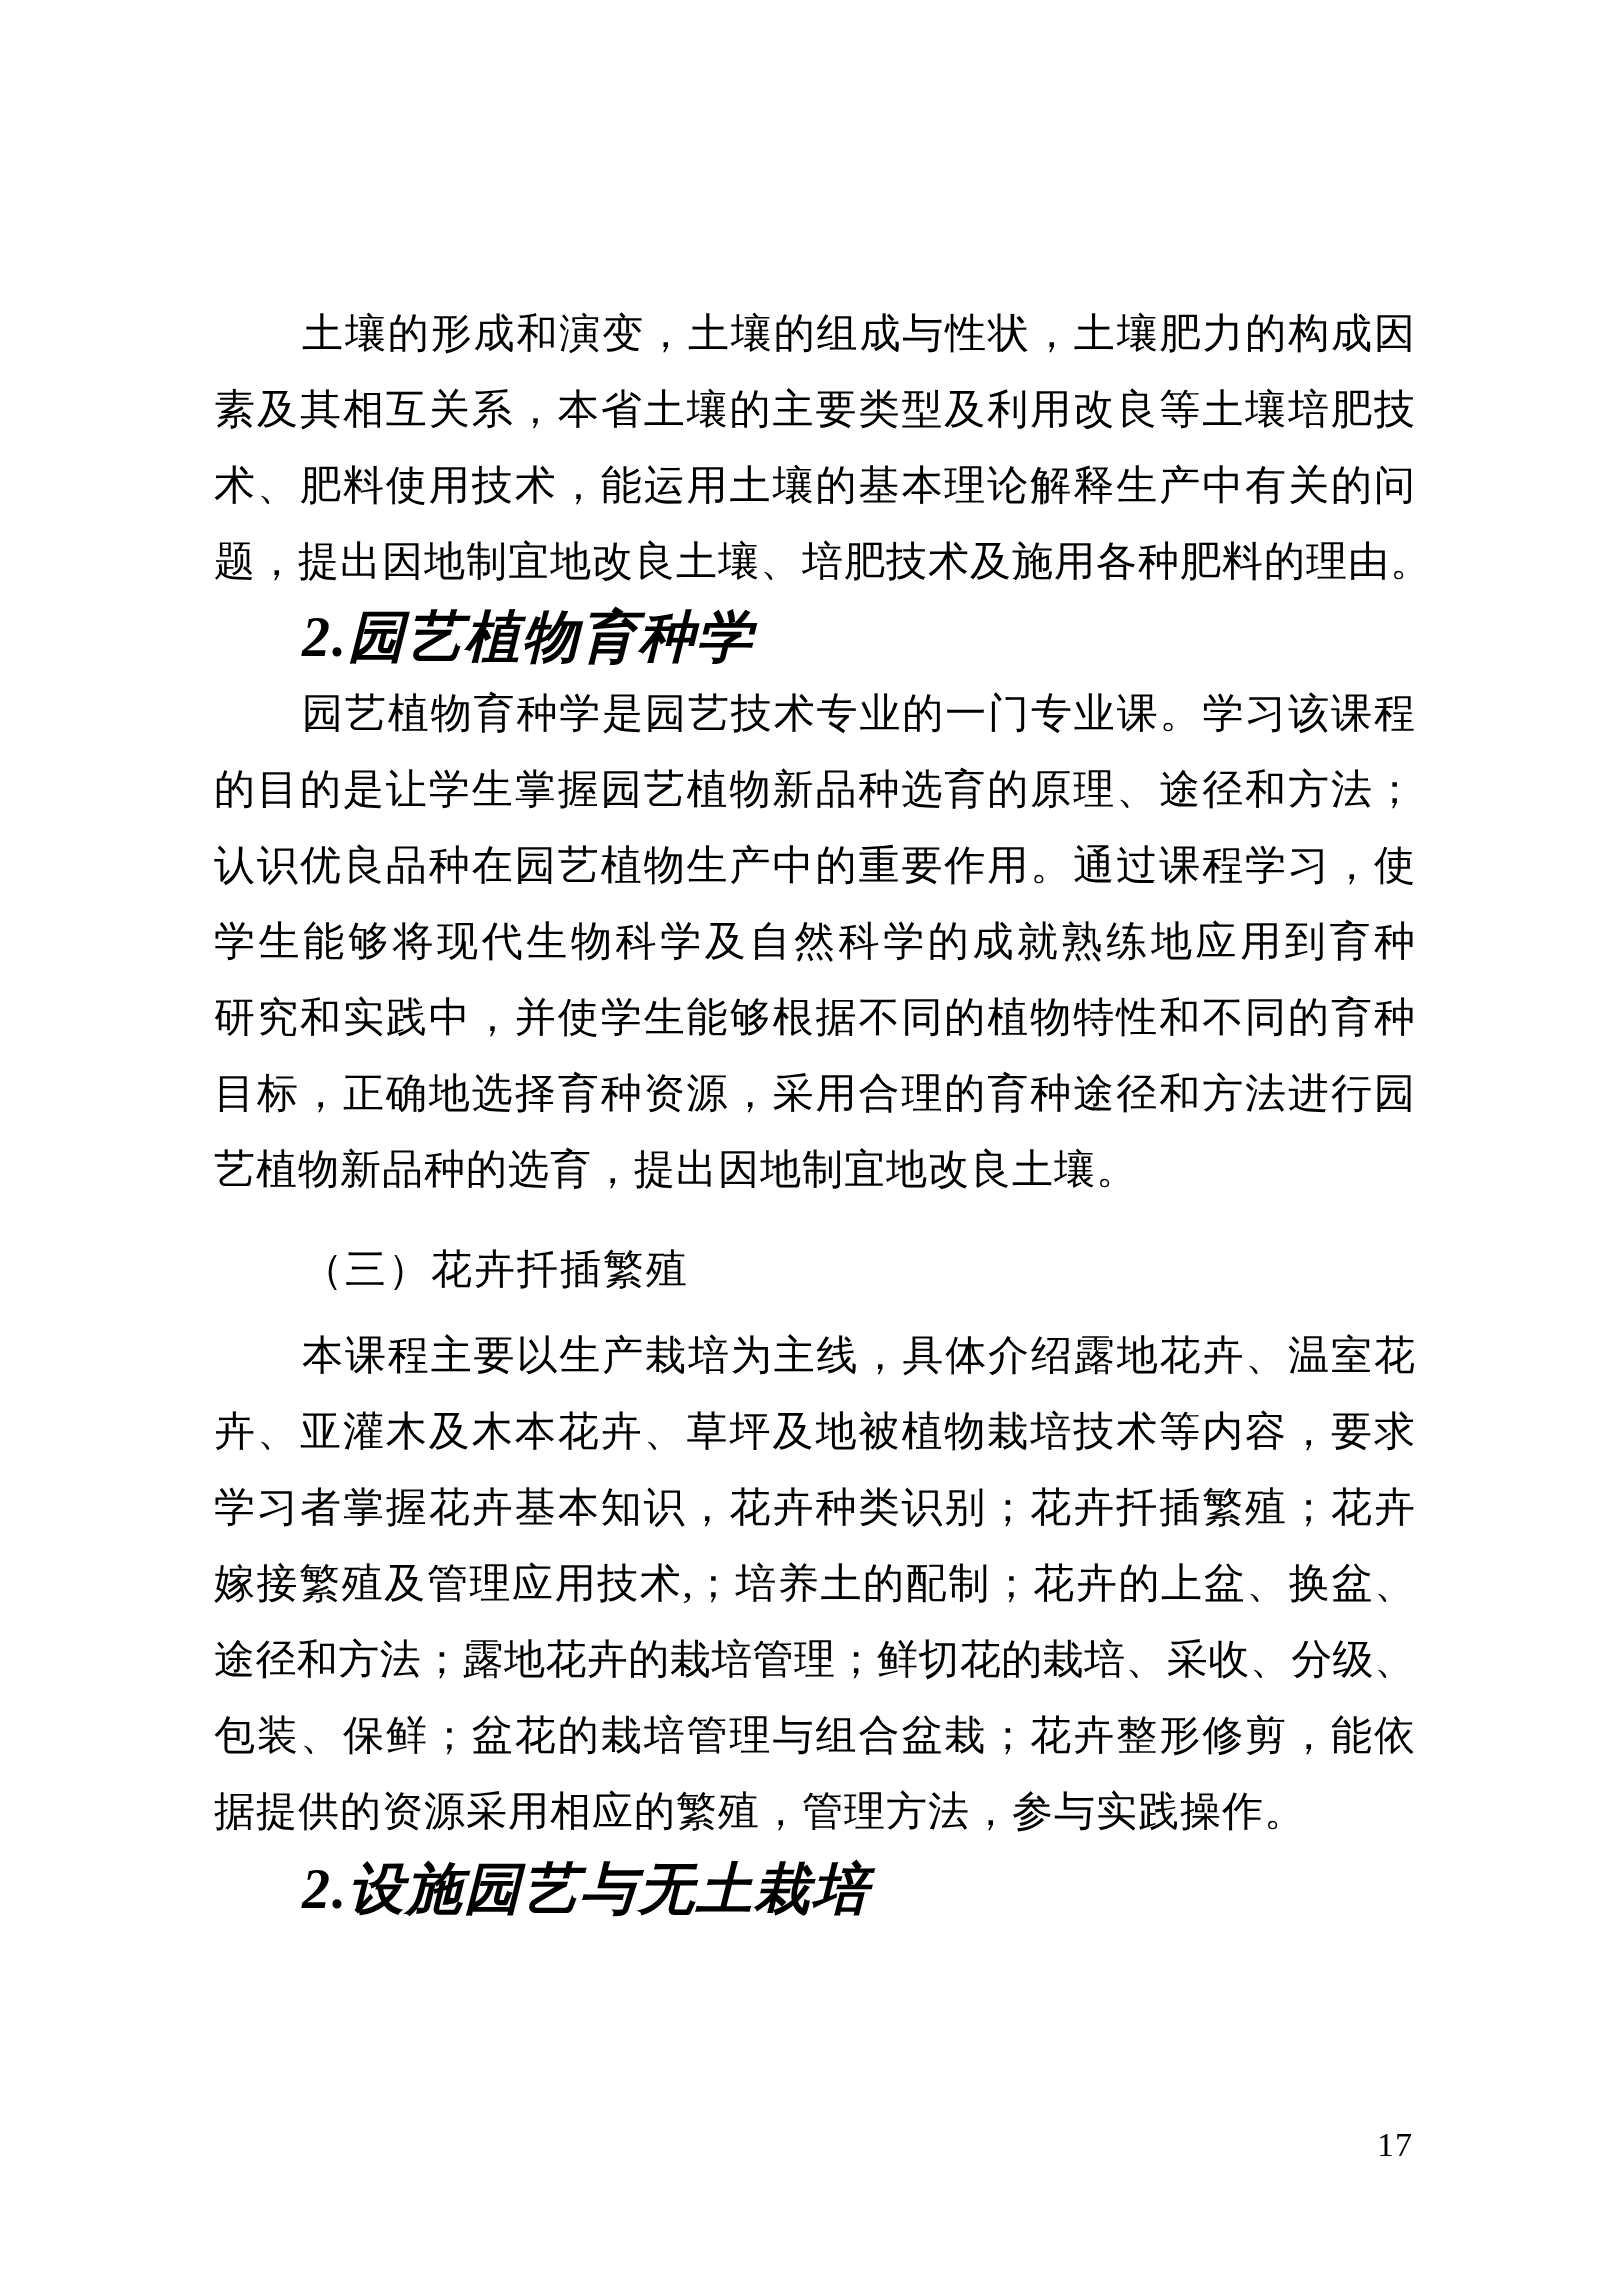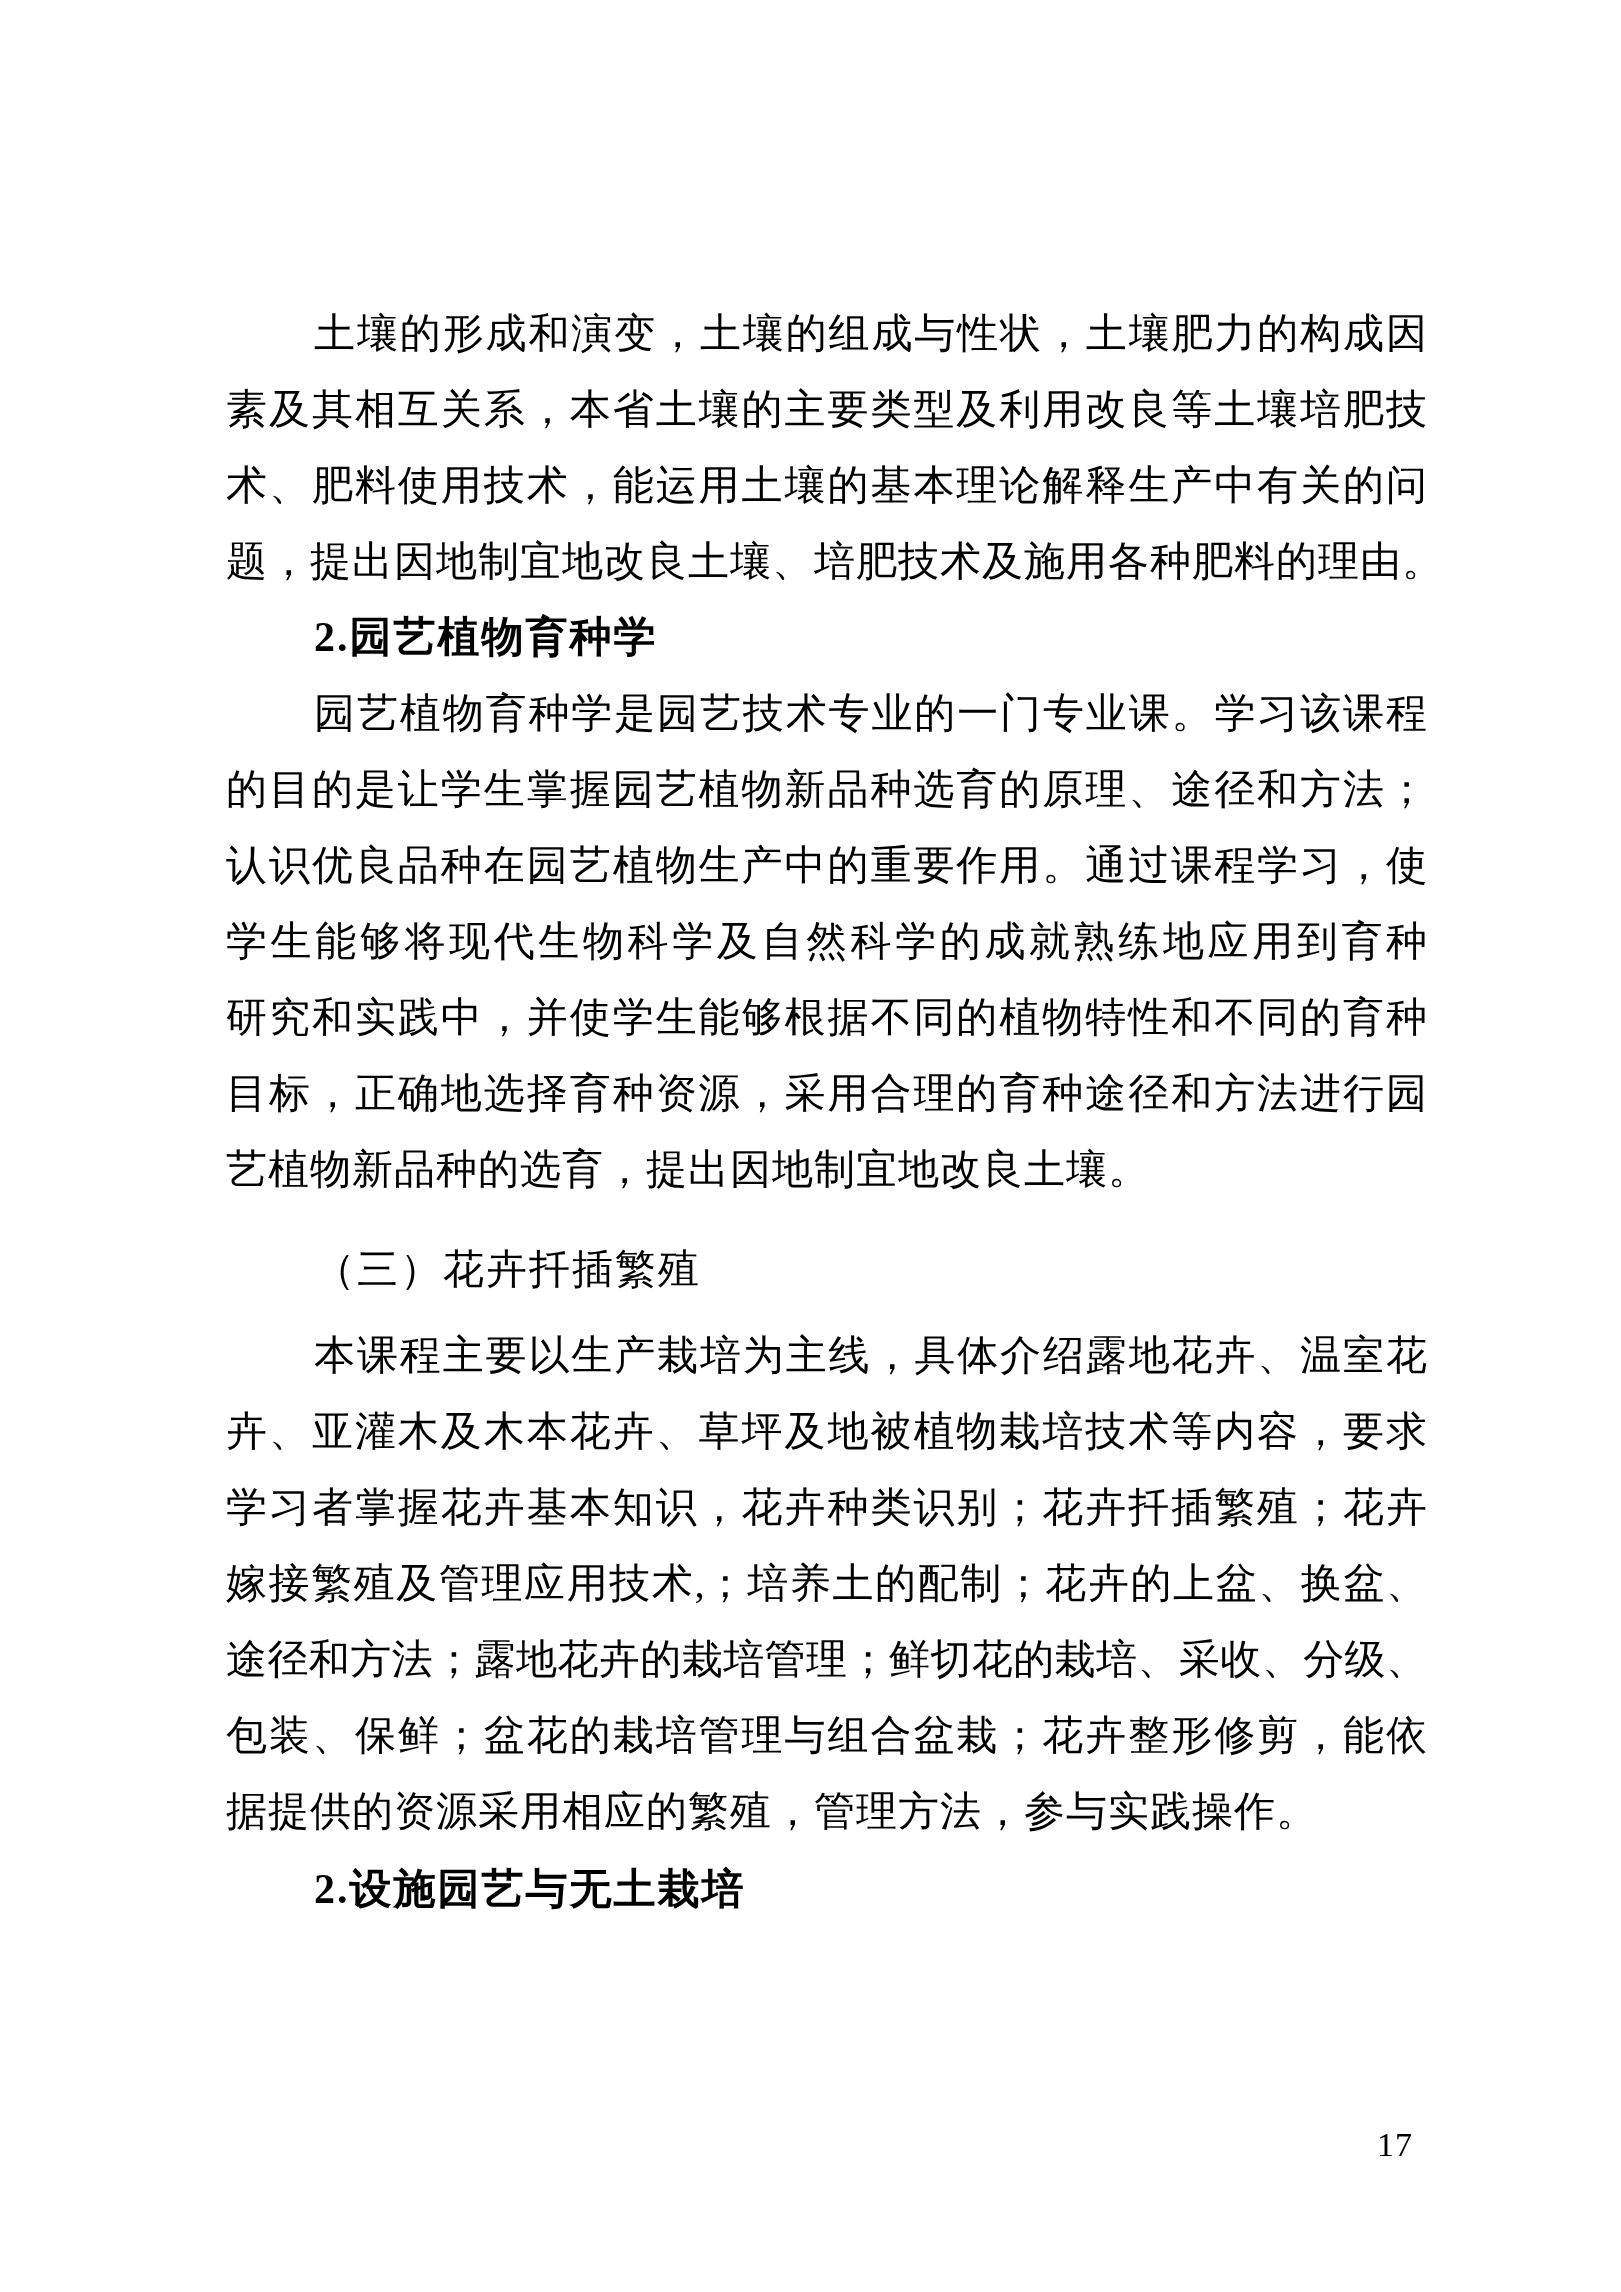--- a/index.html
+++ b/index.html
@@ -6,43 +6,44 @@
   html, body {
     width: 1621px; height: 2293px;
     background: #ffffff;
     color: #000000;
     font-family: "Liberation Serif", "DejaVu Serif", serif;
     overflow: hidden;
     position: relative;
   }
   .doc {
     position: absolute;
-    left: 226px; top: 295px;
+    left: 214px; top: 295px;
     width: 1201px;
   }
   .line {
     height: 76px;
     line-height: 76px;
     font-size: 41px;
     white-space: nowrap;
     text-align: left;
     letter-spacing: 1px;
   }
   .line.stretch {
     white-space: normal;
     text-align: justify;
     text-align-last: justify;
     letter-spacing: 0;
   }
   .line.indent { text-indent: 88px; }
   .heading {
     font-weight: bold;
-    font-size: 42px;
+    font-size: 56px;
     letter-spacing: 2px;
     margin-left: 88px;
+    font-style: italic;
   }
   .section-line {
     letter-spacing: 2px;
     margin-left: 88px;
   }
   .sp-sec  { margin-top: 23.5px; }
   .sp-h1   { margin-top: 8.8px; }
   .sp-p3   { margin-top: 10.8px; }
   .sp-last { margin-top: 2px; }
   .page-number {

